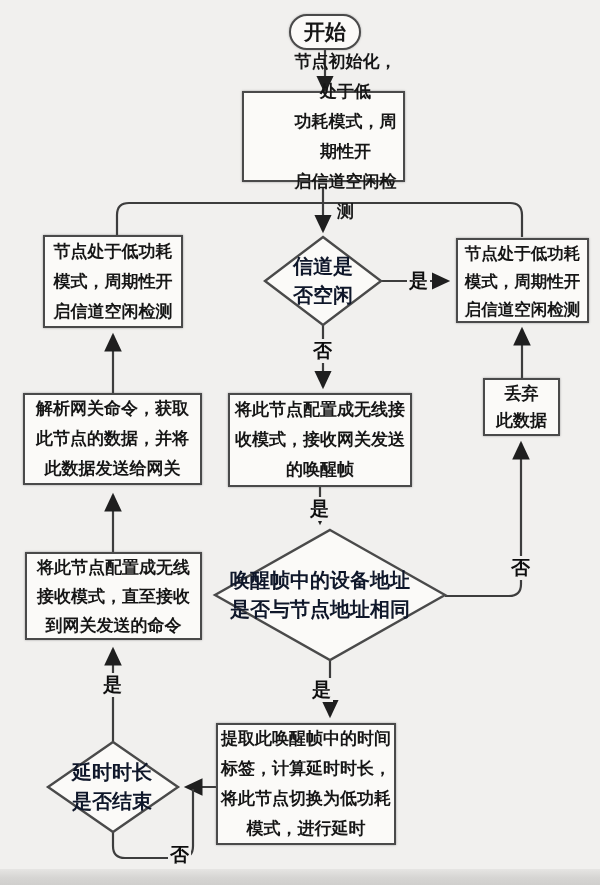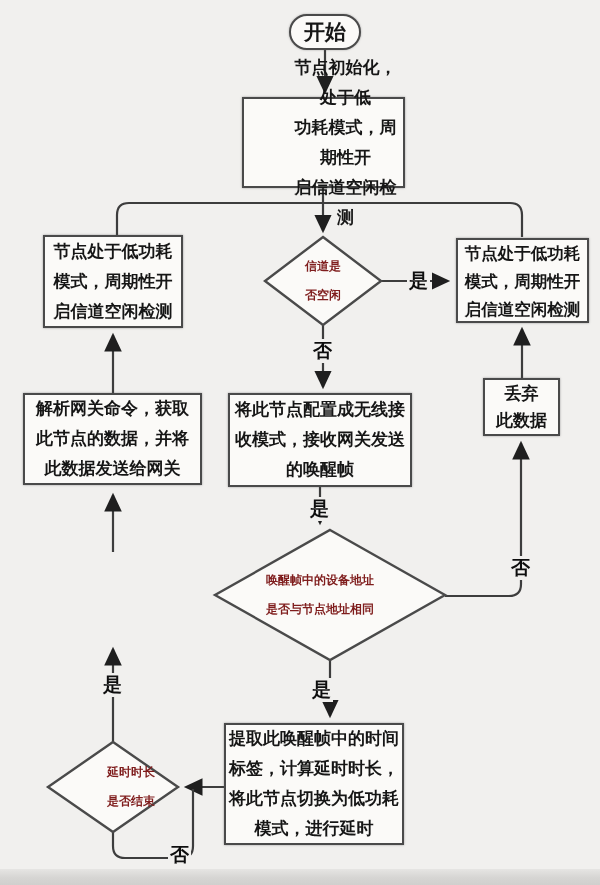--- a/index.html
+++ b/index.html
@@ -13,21 +13,21 @@
     position:absolute;z-index:2;box-sizing:border-box;
     background:#fbfaf8;border:2.5px solid #4a4a4a;
     display:flex;align-items:center;justify-content:center;
     color:#161616;font-weight:bold;font-size:17px;line-height:30px;
     text-align:center;white-space:pre-line;
     box-shadow:0 0 2px rgba(90,90,90,.55);
   }
   .pill{border-radius:18px;font-size:21px;}
   .dtext{
     position:absolute;z-index:3;display:flex;align-items:center;justify-content:center;
-    color:#7f1d1d;font-weight:bold;font-size:12px;line-height:29px;
+    color:#0f172a;font-weight:bold;font-size:20px;line-height:29px;
     text-align:center;white-space:pre-line;background:transparent;border:none;
   }
   .elabel{
     position:absolute;z-index:4;
     color:#0e0e0e;font-weight:bold;font-size:19px;line-height:24px;
     background:#f1f0ee;padding:0 2px;text-align:center;
   }
   .bottom-bar{
     position:absolute;z-index:5;left:0;top:869px;width:600px;height:16px;
     background:linear-gradient(180deg,#e6e5e3 0%,#d6d5d3 55%,#d0cfcd 100%);
@@ -64,21 +64,21 @@
       <polygon points="323,237 381,281 323,325 265,281"></polygon>
       <polygon points="330,530 445,595 330,660 215,595"></polygon>
       <polygon points="113,742 178,787 113,832 48,787"></polygon>
     </g>
   </svg>
 
   <div class="node pill" style="left:289px;top:14px;width:72px;height:36px;">
     <span>开始</span>
   </div>
 
-  <div class="node" style="left:242px;top:97px;width:163px;height:91px;padding-left:44px;">
+  <div class="node" style="left:242px;top:91px;width:163px;height:91px;padding-left:44px;">
     <span>节点初始化，处于低
 功耗模式，周期性开
 启信道空闲检测</span>
   </div>
 
   <div class="node" style="left:43px;top:235px;width:140px;height:93px;">
     <span>节点处于低功耗
 模式，周期性开
 启信道空闲检测</span>
   </div>
@@ -103,32 +103,37 @@
   <div class="node" style="left:483px;top:378px;width:77px;height:58px;line-height:27px;">
     <span>丢弃
 此数据</span>
   </div>
 
   <div class="dtext" style="left:220px;top:565px;width:200px;height:60px;">
     <span>唤醒帧中的设备地址
 是否与节点地址相同</span>
   </div>
 
-  <div class="node" style="left:224px;top:723px;width:180px;height:122px;">
+  <div class="node" style="left:216px;top:723px;width:180px;height:122px;">
     <span>提取此唤醒帧中的时间
 标签，计算延时时长，
 将此节点切换为低功耗
 模式，进行延时</span>
   </div>
 
-  <div class="dtext" style="left:81px;top:757px;width:100px;height:60px;text-align:right;">
+  <div class="dtext" style="left:62px;top:757px;width:100px;height:60px;text-align:right;">
     <span>延时时长
 是否结束</span>
   </div>
 
+  <div class="node" style="left:25px;top:552px;width:177px;height:88px;line-height:29px;">
+    <span>将此节点配置成无线
+接收模式，直至接收
+到网关发送的命令</span>
+  </div>
 
   <div class="node" style="left:23px;top:393px;width:179px;height:92px;justify-content:center;">
     <span>解析网关命令，获取
 此节点的数据，并将
 此数据发送给网关</span>
   </div>
 
   <div class="elabel" style="left:407px;top:269px;">是</div>
   <div class="elabel" style="left:311px;top:339px;">否</div>
   <div class="elabel" style="left:308px;top:497px;">是</div>

